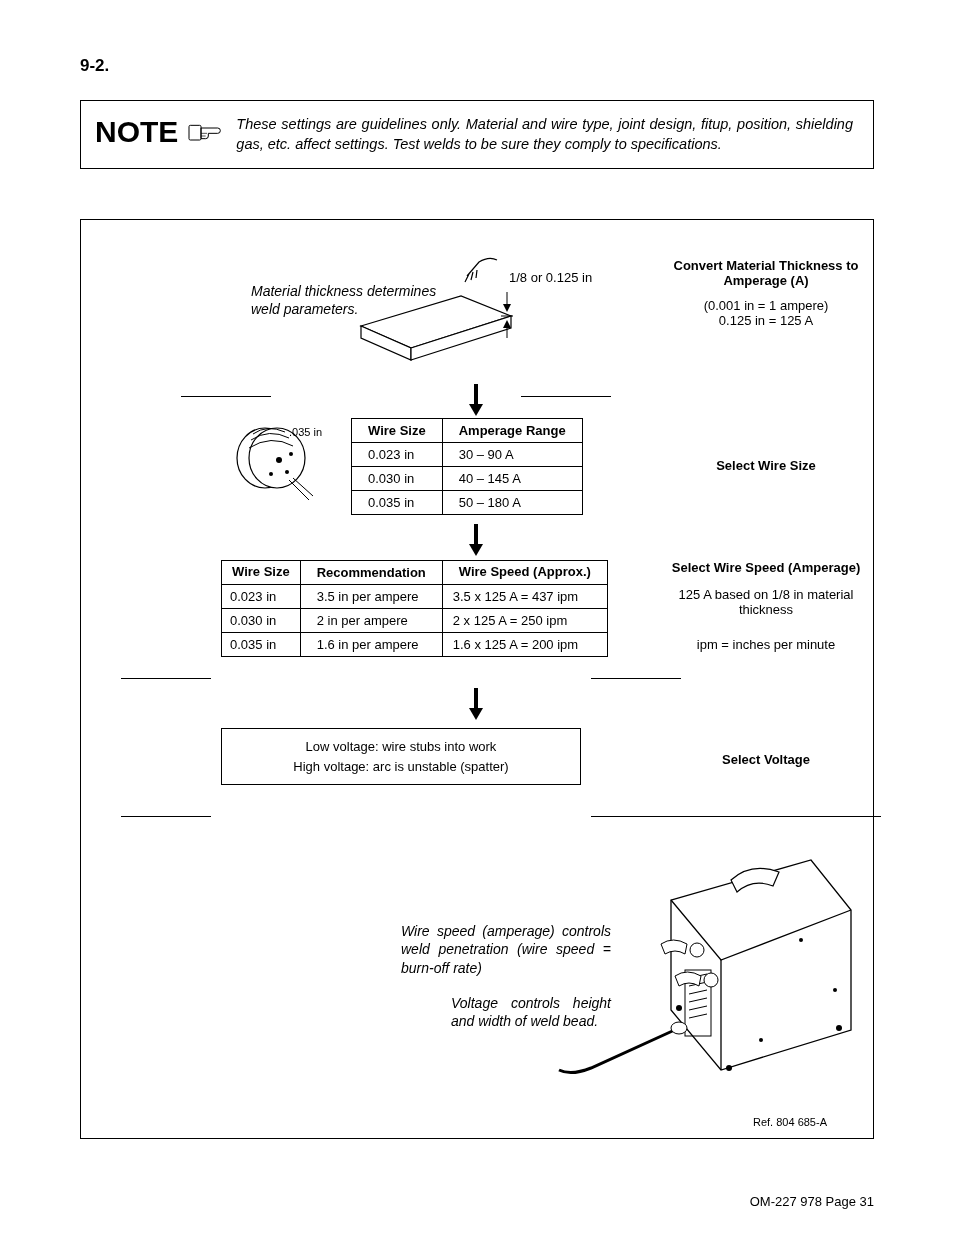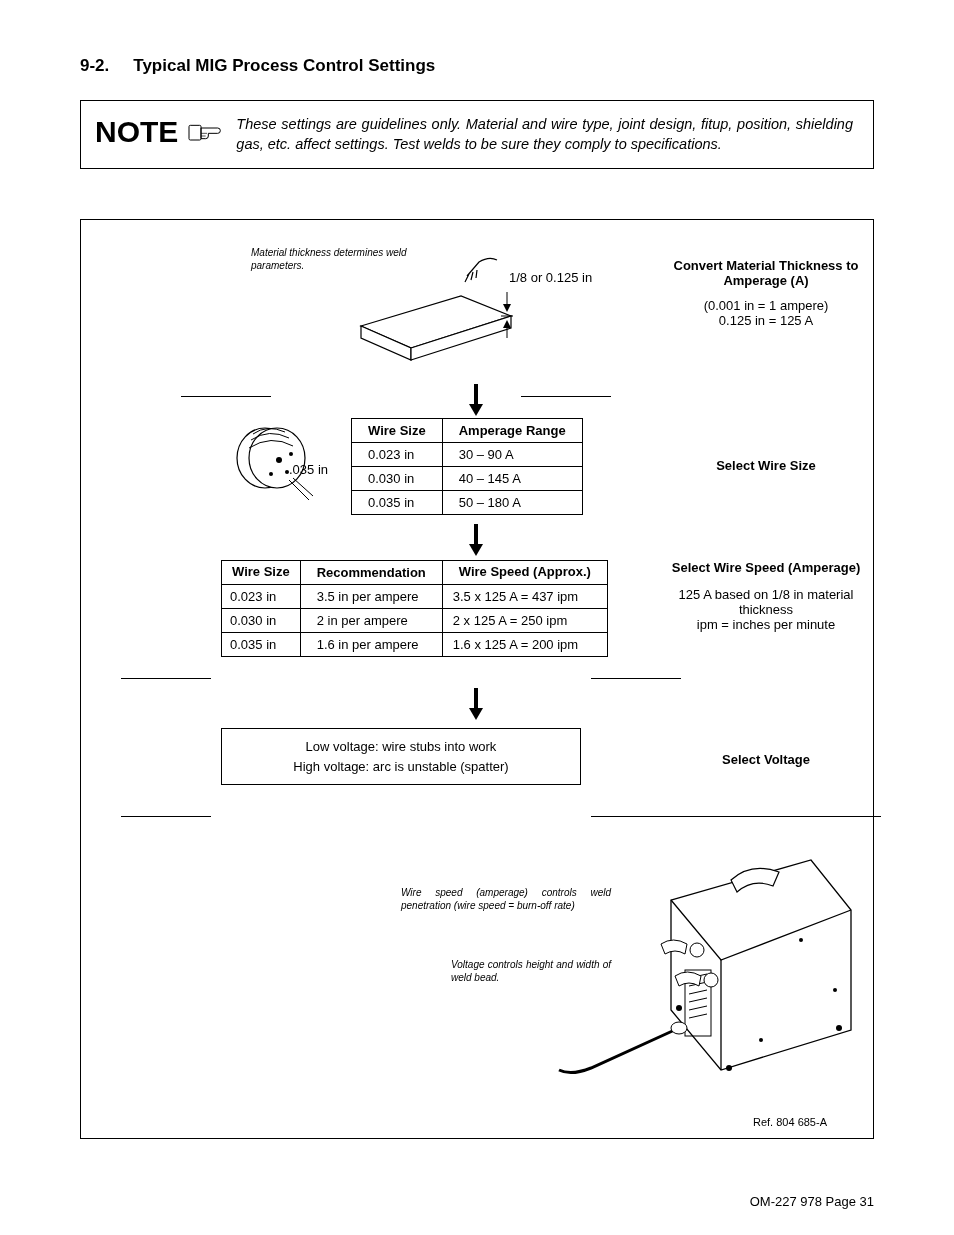--- a/index.html
+++ b/index.html
@@ -52,22 +52,23 @@
   }
   .diagram-box {
     border: 1px solid #000;
     margin-top: 50px;
     padding: 24px 40px 12px 40px;
     position: relative;
     height: 920px;
   }
   .italic {
     font-style: italic;
-    font-size: 10px;
+    font-size: 14px;
     line-height: 1.3;
+    margin-top: 36px;
   }
   .step {
     position: absolute;
     left: 40px;
     right: 40px;
   }
   .step-rule {
     border-bottom: 1px solid #000;
     margin-top: 6px;
   }
@@ -109,21 +110,20 @@
   }
   svg { display: block; }
 </style>
 </head>
 <body>
 
 <div class="page">
 
   <div class="section-heading">
     <span>9-2.</span>
-    <span>Typical MIG Process Control Settings</span>
   </div>
 
   <div class="note-box">
     <div class="note-label-cell">
       <span class="note-text">NOTE</span>
       <svg class="finger-icon" viewBox="0 0 50 36">
         <rect x="1" y="8" width="18" height="22" rx="2" fill="none" stroke="#000" stroke-width="1.5"></rect>
         <path d="M19 12 L44 12 Q48 12 48 16 Q48 20 44 20 L30 20 L30 24 Q30 28 26 28 L19 28 Z" fill="none" stroke="#000" stroke-width="1.5"></path>
         <line x1="19" y1="20" x2="28" y2="20" stroke="#000" stroke-width="1"></line>
         <line x1="19" y1="24" x2="26" y2="24" stroke="#000" stroke-width="1"></line>
@@ -177,21 +177,21 @@
         <ellipse cx="46" cy="40" rx="28" ry="30" fill="#fff" stroke="#000" stroke-width="1.2"></ellipse>
         <path d="M22 16 Q36 6 54 14" fill="none" stroke="#000"></path>
         <path d="M20 22 Q38 10 58 20" fill="none" stroke="#000"></path>
         <path d="M18 30 Q40 16 62 28" fill="none" stroke="#000"></path>
         <circle cx="48" cy="42" r="3" fill="#000"></circle>
         <circle cx="56" cy="54" r="2" fill="#000"></circle>
         <circle cx="40" cy="56" r="2" fill="#000"></circle>
         <circle cx="60" cy="36" r="2" fill="#000"></circle>
         <path d="M58 62 L78 82 M62 60 L82 78" fill="none" stroke="#000"></path>
       </svg>
-      <div style="position:absolute; left:168px; top:8px; font-size:13px;margin-top:36px;">.035 in</div>
+      <div style="position:absolute; left:168px; top:8px; font-size:11px;">.035 in</div>
 
       <table class="tbl" style="position:absolute; left:230px; top:0;">
         <tbody>
             <tr>
               <th>Wire Size</th>
               <th>Amperage Range</th>
             </tr>
         <tr>
               <td>0.023 in</td>
               <td>30 – 90 A</td>
@@ -239,21 +239,21 @@
               <td style="padding:4px 8px;">0.035 in</td>
               <td>1.6 in per ampere</td>
               <td style="padding:4px 10px;">1.6 x 125 A = 200 ipm</td>
             </tr>
       </tbody>
         </table>
 
       <div class="right-col" style="top:0px;">
         <div class="bold">Select Wire Speed (Amperage)</div>
         <div style="margin-top:12px;">125 A based on 1/8 in material thickness</div>
-        <div style="">ipm = inches per minute</div>
+        <div style="margin-top:20px;">ipm = inches per minute</div>
       </div>
 
       <div class="step-rule" style="position:absolute; top:112px; left:0px; width:90px;"></div>
       <div class="step-rule" style="position:absolute; top:112px; left:470px; width:90px;"></div>
       <svg class="arrow-down" style="position:absolute; left:346px; top:122px;" viewBox="0 0 18 34">
         <line x1="9" y1="2" x2="9" y2="24" stroke="#000" stroke-width="4"></line>
         <polygon points="9,34 2,22 16,22" fill="#000"></polygon>
       </svg>
     </div>
 

